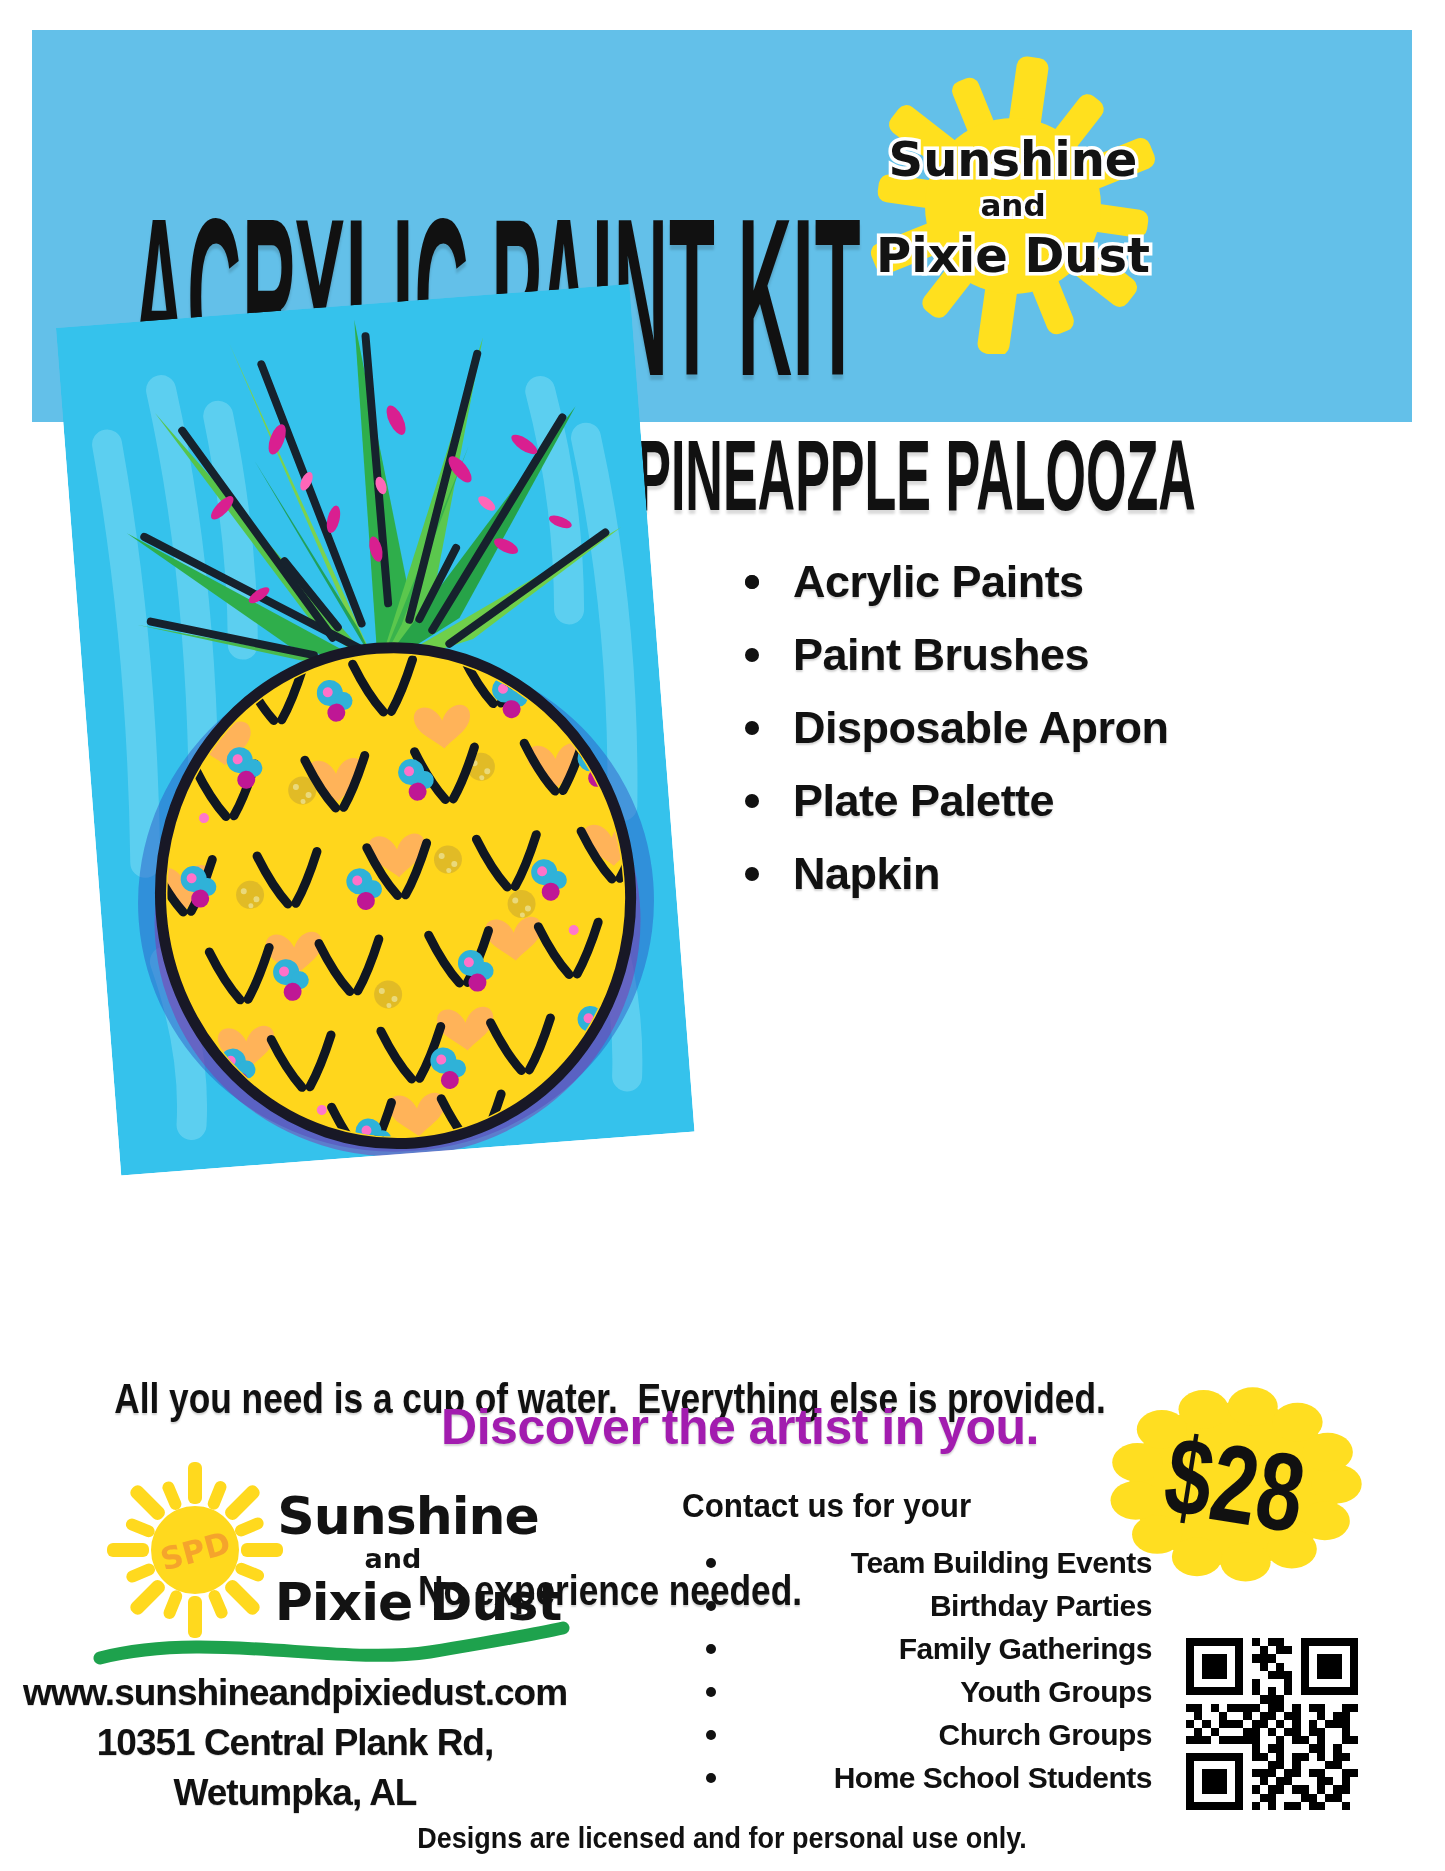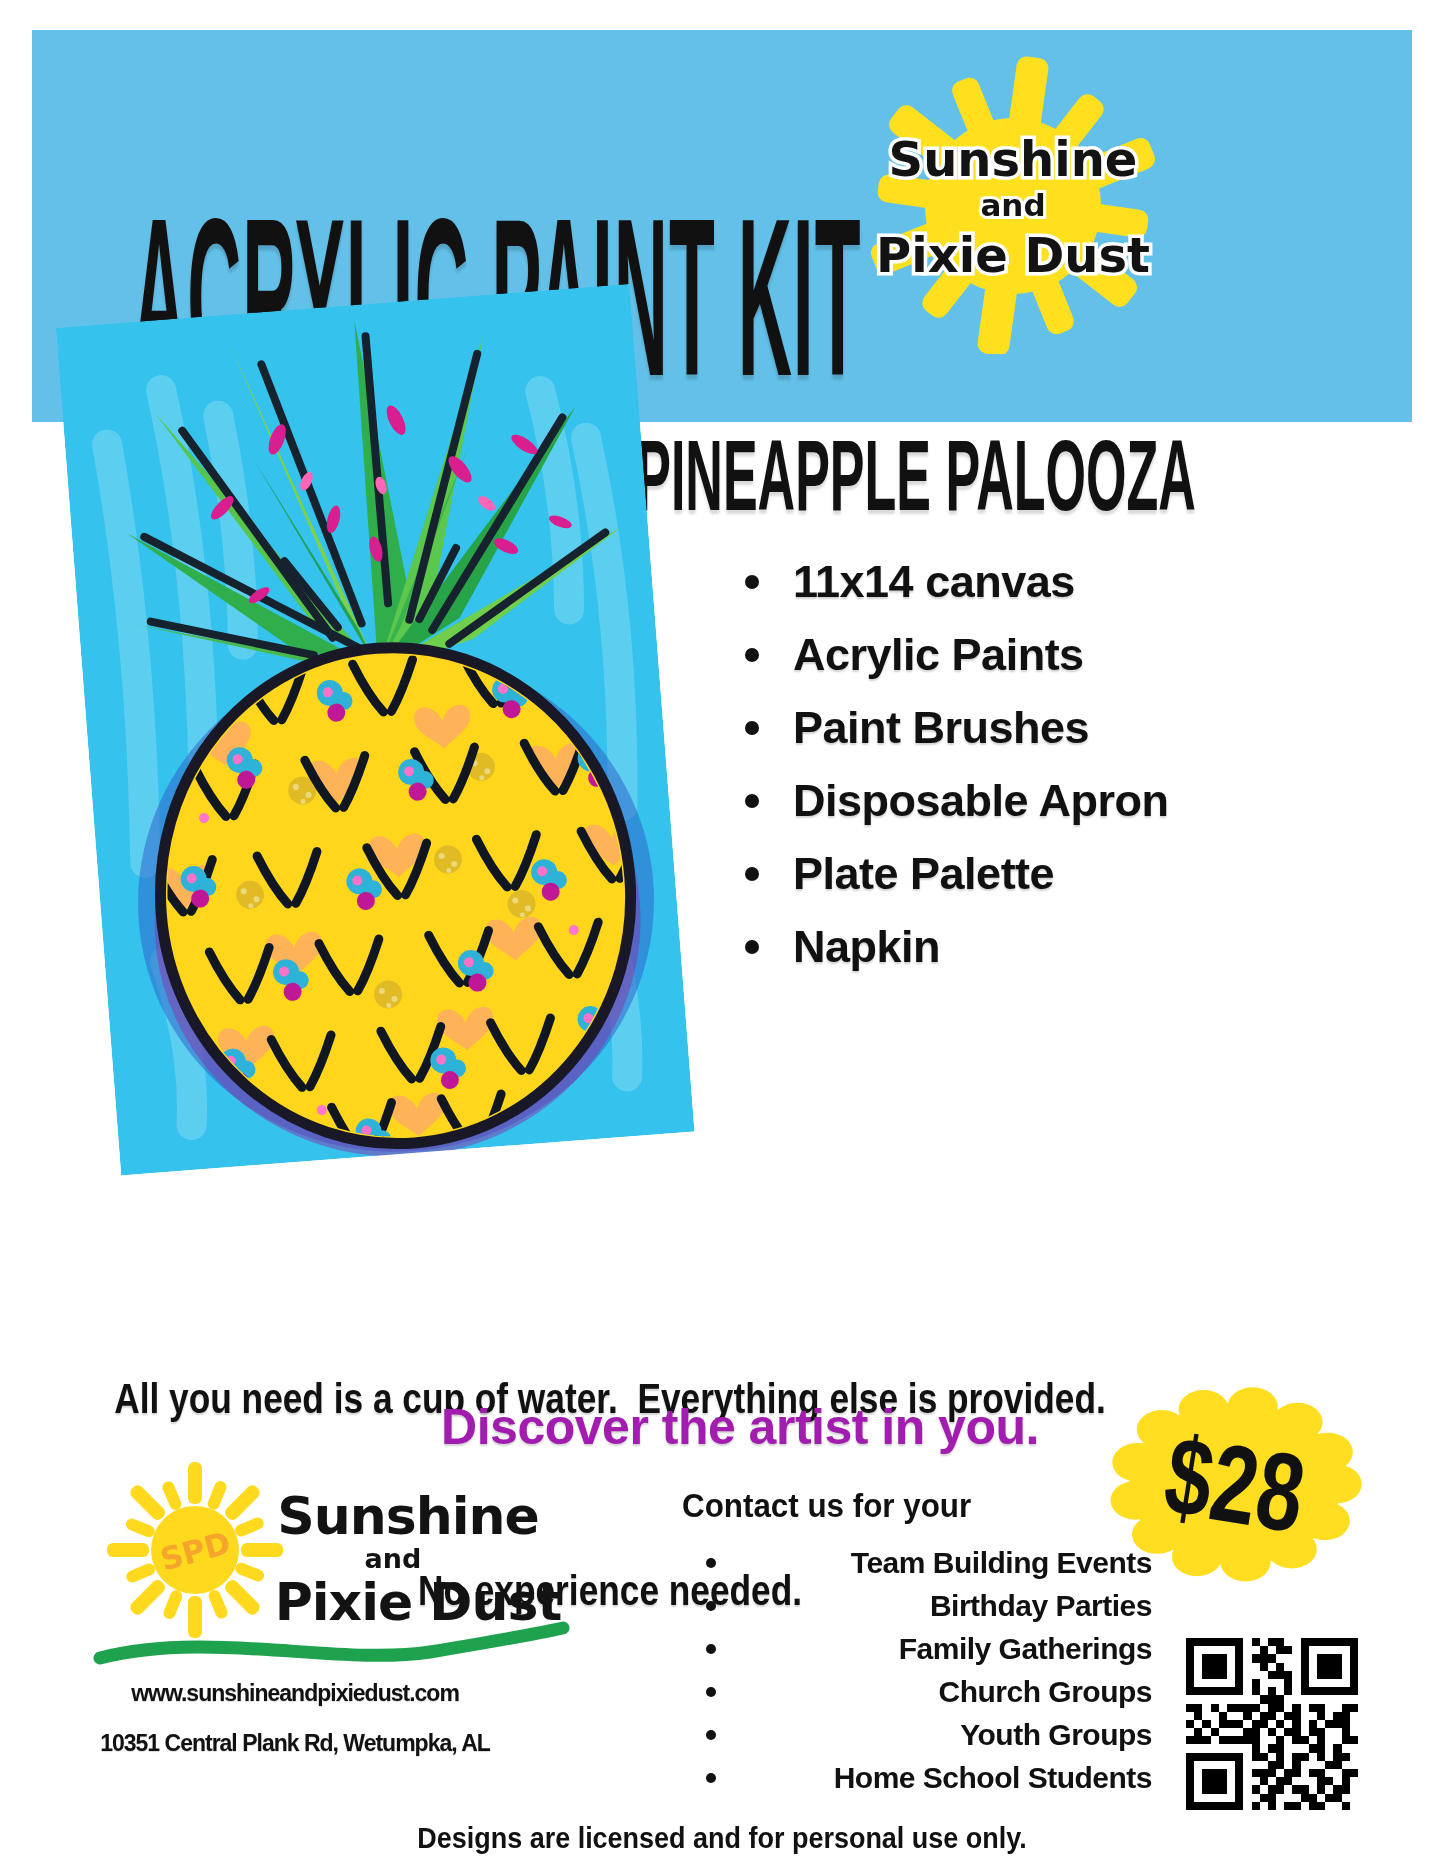--- a/index.html
+++ b/index.html
@@ -57,21 +57,21 @@
   
   .price-badge{position:absolute; left:1090px; top:1372px; width:290px; height:230px;}
   .price-text{font-family:"Liberation Sans", sans-serif; font-weight:bold; font-size:92px; fill:#111; text-anchor:middle;}
   
   .footer-logo{position:absolute; left:58px; top:1462px; width:545px; height:210px;}
   .footer-logo-big{font-family:"DejaVu Sans", sans-serif; font-weight:bold; font-size:52px; fill:#131313; text-anchor:middle; letter-spacing:-1px;}
   .footer-logo-small{font-family:"DejaVu Sans", sans-serif; font-weight:bold; font-size:27px; fill:#131313; text-anchor:middle;}
   .spd-text{font-family:"DejaVu Sans", sans-serif; font-weight:bold; font-size:31px; fill:#f5a42c; text-anchor:middle;}
   .contact-info{
     position:absolute; left:20px; top:1668px; width:550px; text-align:center;
-    font-size:23px; font-weight:bold; line-height:50px; color:#111; letter-spacing:-1px;
+    font-size:37px; font-weight:bold; line-height:50px; color:#111; letter-spacing:-1px;
     text-shadow:0 1px 1px rgba(0,0,0,0.15);
   }
   .contact-section{position:absolute; left:682px; top:1487px; width:470px;}
   .contact-heading{
     font-size:33px; font-weight:bold; color:#111;
     transform:scaleX(0.95); transform-origin:left center; white-space:nowrap;
   }
   .contact-list{list-style:none; margin:16px 0 0 0; padding:0;text-align:right;}
   .contact-list li{
     position:relative; padding-left:55px; font-size:30px; font-weight:bold;
@@ -291,21 +291,21 @@
           <use href="#cl" x="250" y="825"></use>
         <circle cx="110" cy="500" r="5" fill="#ff77cc"></circle>
         <circle cx="470" cy="640" r="5" fill="#ff77cc"></circle>
         <circle cx="205" cy="800" r="5" fill="#ff77cc"></circle>
       </g>
     </svg>
   </div>
 
   <div class="headline">PINEAPPLE PALOOZA</div>
   <ul class="kit-list">
-    <li><span class="dot"></span><span>11x14 canvas</span></li>
+    <li><span class="dot"></span></li>
     <li><span class="dot"></span><span>Acrylic Paints</span></li>
     <li><span class="dot"></span><span>Paint Brushes</span></li>
     <li><span class="dot"></span><span>Disposable Apron</span></li>
     <li><span class="dot"></span><span>Plate Palette</span></li>
     <li><span class="dot"></span><span>Napkin</span></li>
   </ul>
 
   <div class="notes">
     <div>All you need is a cup of water.  Everything else is provided.</div>
     <div>No experience needed.</div>
@@ -400,22 +400,22 @@
     <div>www.sunshineandpixiedust.com</div>
     <div>10351 Central Plank Rd, Wetumpka, AL</div>
   </div>
 
   <div class="contact-section">
     <div class="contact-heading">Contact us for your</div>
     <ul class="contact-list">
       <li><span class="dot"></span><span>Team Building Events</span></li>
       <li><span class="dot"></span><span>Birthday Parties</span></li>
       <li><span class="dot"></span><span>Family Gatherings</span></li>
+      <li><span class="dot"></span><span>Youth Groups</span></li>
       <li><span class="dot"></span><span>Church Groups</span></li>
-      <li><span class="dot"></span><span>Youth Groups</span></li>
       <li><span class="dot"></span><span>Home School Students</span></li>
     </ul>
   </div>
 
   <div class="qr" style="grid-template-columns: repeat(21, 1fr); grid-template-rows: repeat(21, 1fr);">
       <div class="qr-on"></div>
       <div class="qr-on"></div>
       <div class="qr-on"></div>
       <div class="qr-on"></div>
       <div class="qr-on"></div>

